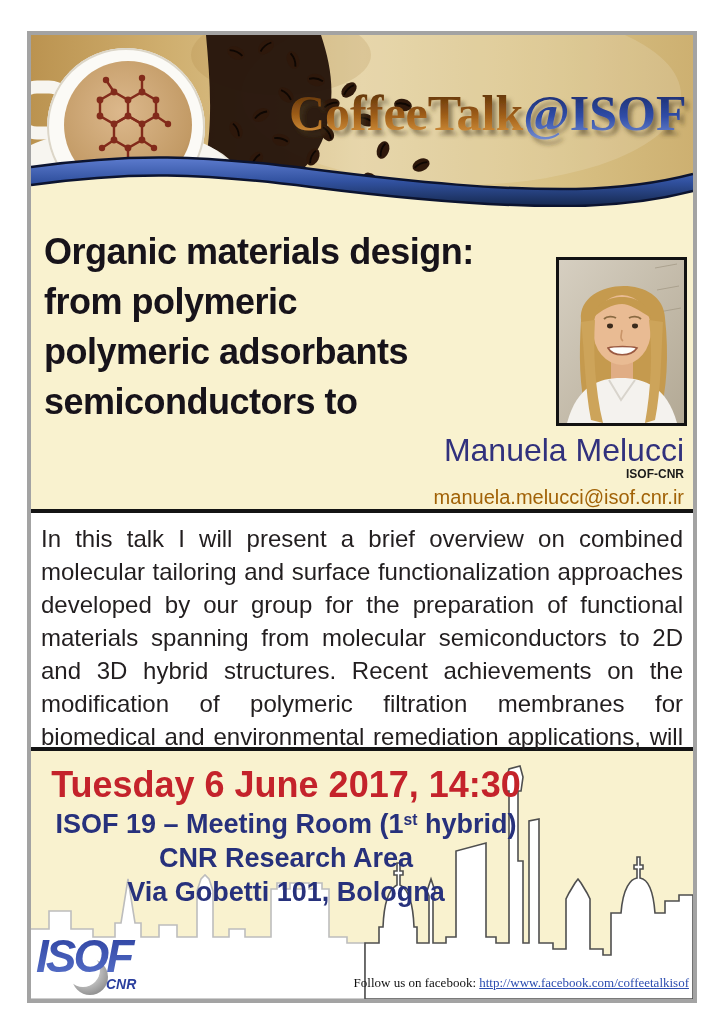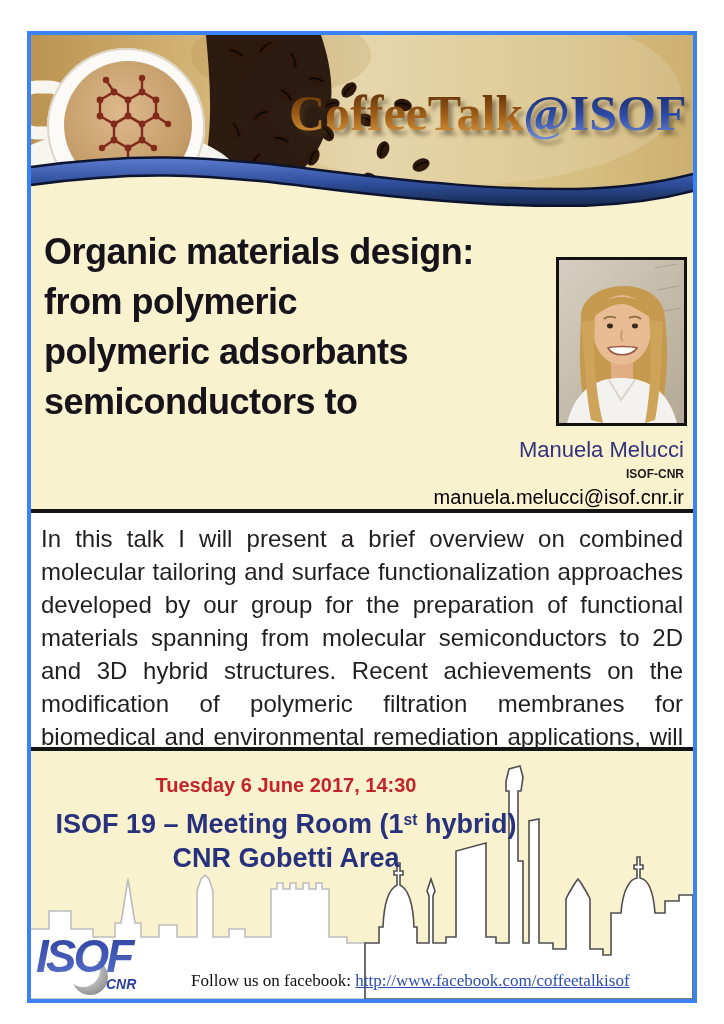--- a/index.html
+++ b/index.html
@@ -3,66 +3,66 @@
 <meta charset="utf-8">
 <style>
   * { margin:0; padding:0; box-sizing:border-box; }
   html,body { background:#ffffff; }
   .page {
     position:relative; width:724px; height:1024px; background:#ffffff;
     font-family:"Liberation Sans", sans-serif; overflow:hidden;
   }
   .frame {
     position:absolute; left:27px; top:31px; width:670px; height:972px;
-    border:4px solid #3b82f6; background:#f9f2cf;padding-left:30px;
+    border:4px solid #a3a3a3; background:#f9f2cf;padding-left:30px;
   }
   
   .header { position:absolute; left:0; top:0; width:662px; height:172px; overflow:hidden; }
   .header svg { display:block; }
   .wave { position:absolute; left:0; bottom:0; width:662px; height:58px; }
   
   .title-section {
     position:absolute; left:0; top:172px; width:662px; height:306px;
     background:#f9f2cf; border-bottom:4px solid #141414;
   }
   .talk-title {
     position:absolute; left:13px; top:20px; width:512px;
     font-size:36px; font-weight:700; color:#17131a; line-height:50px; letter-spacing:-0.5px;
   }
   .photo {
     position:absolute; right:6px; top:50px; width:131px; height:169px;
     border:3px solid #121212; background:#cfc8ba; overflow:hidden;
   }
   .speaker { position:absolute; right:9px; top:228px; text-align:right; }
-  .speaker-name { font-size:22px; color:#31317d; font-weight:400; line-height:30px; }
+  .speaker-name { font-size:32px; color:#31317d; font-weight:400; line-height:30px; }
   .speaker-aff  { font-size:12px; color:#1b1b1b; font-weight:700; line-height:19px; }
-  .speaker-email{ font-size:20px; color:#000000; font-weight:400; line-height:26px; }
+  .speaker-email{ font-size:20px; color:#a16207; font-weight:400; line-height:26px; }
   
   .abstract-section {
     position:absolute; left:0; top:478px; width:662px; height:238px;
     background:#ffffff; border-bottom:4px solid #141414;
   }
   .abstract {
     margin:9px 10px 0 10px; text-align:justify;
     font-size:24px; line-height:33px; color:#221e1f; font-weight:400;
   }
   
   .event-section {
     position:absolute; left:0; top:716px; width:662px; height:248px;
     background:#f9f2cf; overflow:hidden;
   }
   .skyline { position:absolute; left:0; bottom:0; width:662px; height:248px; }
   .event-text { position:absolute; left:5px; top:16px; width:500px; text-align:center; }
-  .event-date { font-size:20px; font-weight:700; color:#c4232b; line-height:36px; }
+  .event-date { font-size:36px; font-weight:700; color:#c4232b; line-height:36px; }
   .event-line { font-size:27px; font-weight:700; color:#27317c; line-height:34px; }
   .event-line sup { font-size:0.58em; vertical-align:0.5em; }
   .isof-logo { position:absolute; left:3px; bottom:0px; width:125px; height:72px; }
   .follow {
-    position:absolute; left:160px; right:4px; bottom:8px; text-align:left;
-    font-family:"Liberation Serif", serif; font-size:17px; color:#101010;
+    position:absolute; left:160px; right:4px; bottom:8px; text-align:right;
+    font-family:"Liberation Serif", serif; font-size:13px; color:#101010;
   }
   .follow a { color:#2c4db0; text-decoration:underline; cursor:pointer; }
 </style>
 </head>
 <body>
 
 <div class="page">
   <div class="frame">
 
     <div class="header">
@@ -259,21 +259,22 @@
              L498,192 L498,70 L508,68 L508,192
              L522,192 L522,198 L535,198 L535,148 L538,142 L544,132 L547,128 L550,132 L556,142 L559,148 L559,198
              L572,198 L572,204 L580,204 L580,162 L590,162
              C592,136 600,128 606,127 L606,118 L603,118 L603,114 L606,114 L606,106 L609,106 L609,114 L612,114 L612,118 L609,118 L609,127
              C616,128 622,136 624,162 L634,162 L634,150 L648,150 L648,144 L662,144 L662,248 Z"></path>
       </svg>
 
       <div class="event-text">
         <div class="event-date">Tuesday 6 June 2017, 14:30</div>
         <div class="event-line"><span>ISOF 19 – Meeting Room (1</span><sup>st</sup><span> hybrid)</span></div>
-        <div class="event-line">CNR Gobetti Area</div>
+        <div class="event-line">CNR Research Area</div>
+        <div class="event-line">Via Gobetti 101, Bologna</div>
       </div>
 
       <svg class="isof-logo" viewBox="0 0 125 72">
         <defs>
           <linearGradient id="logoBlue" x1="0" y1="0" x2="0" y2="1">
             <stop offset="0" stop-color="#2b3f9e"></stop>
             <stop offset="1" stop-color="#5a74cc"></stop>
           </linearGradient>
           <radialGradient id="moonGray" cx="0.4" cy="0.35" r="0.8">
             <stop offset="0" stop-color="#f4f4f4"></stop>

